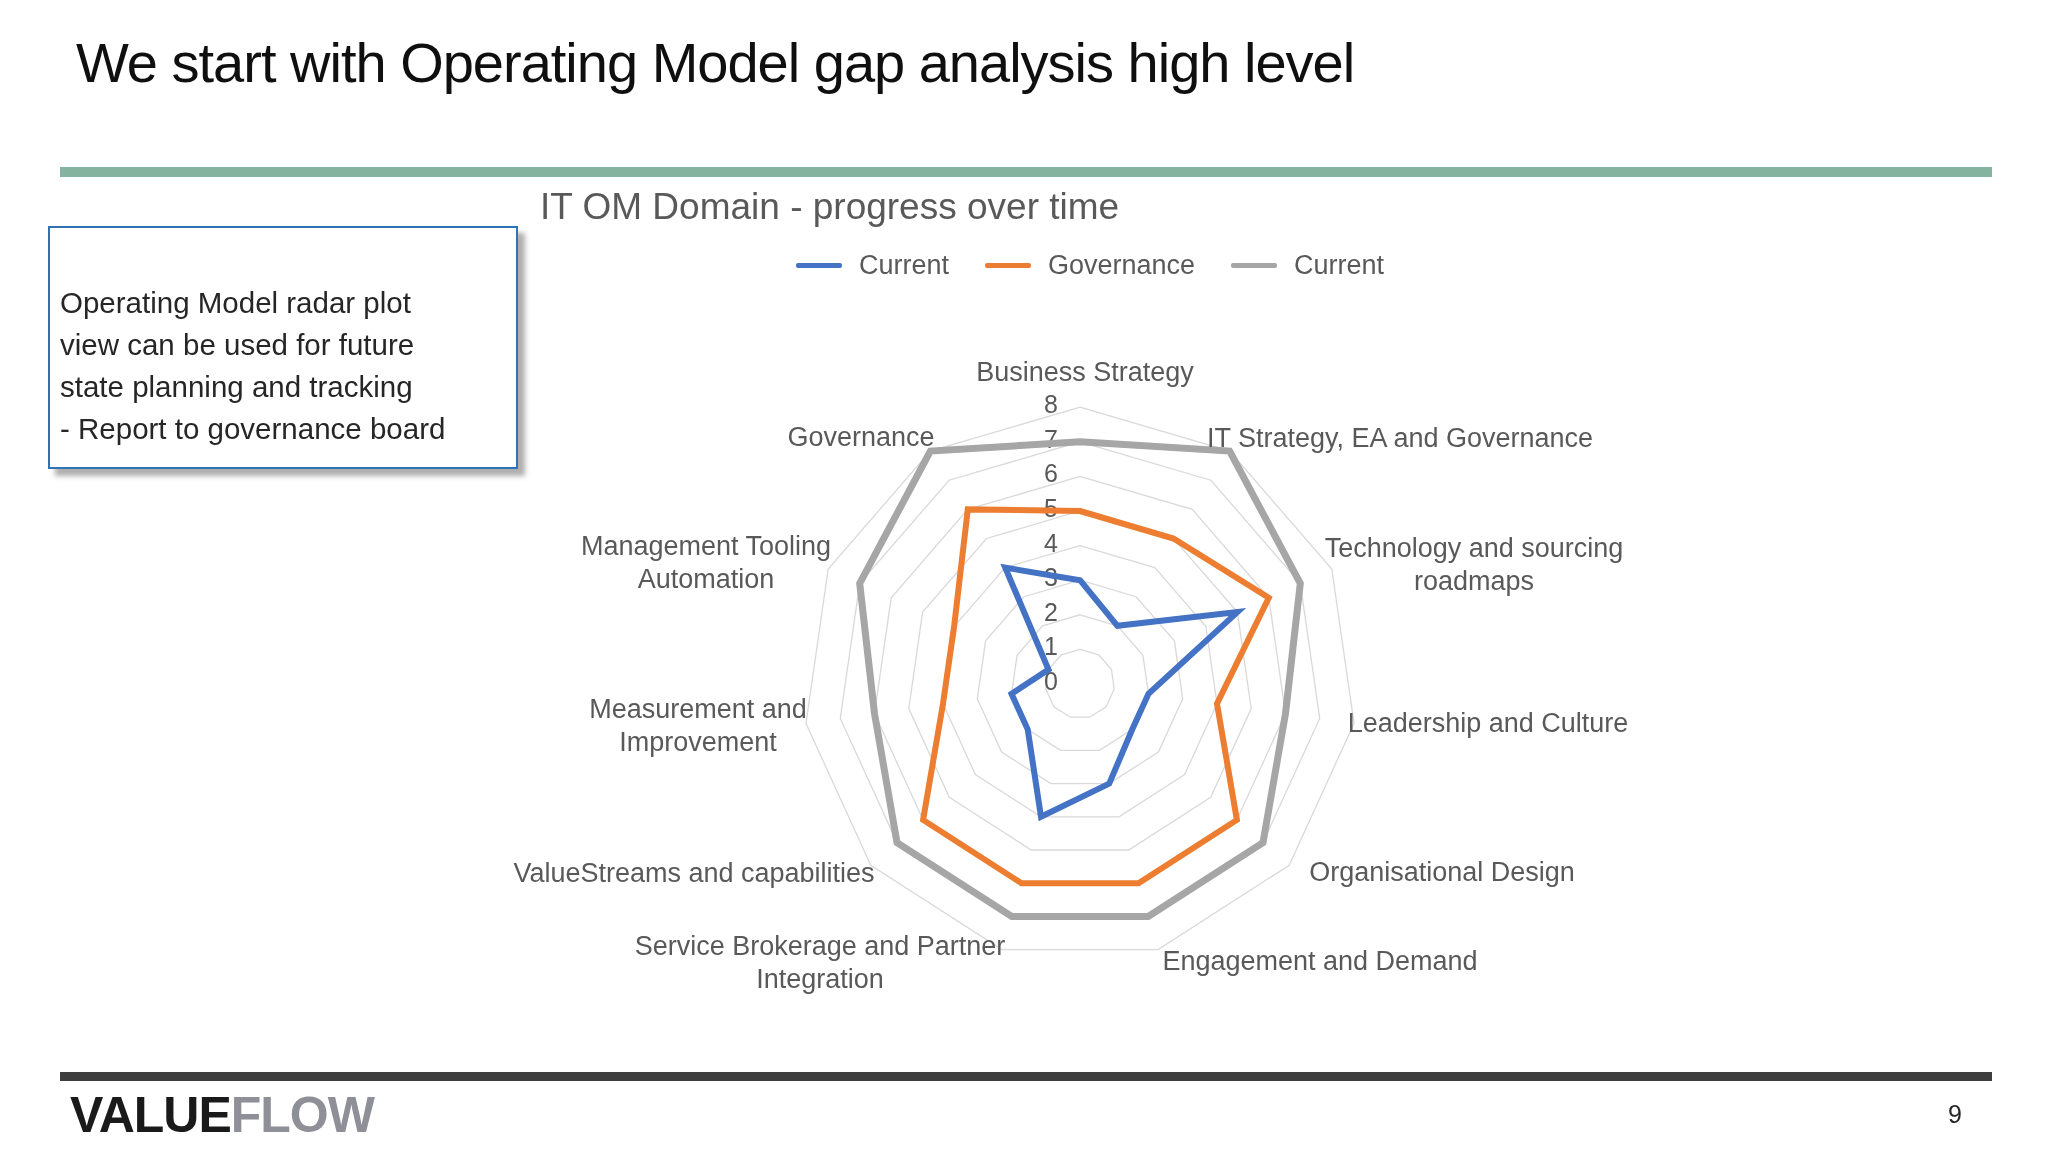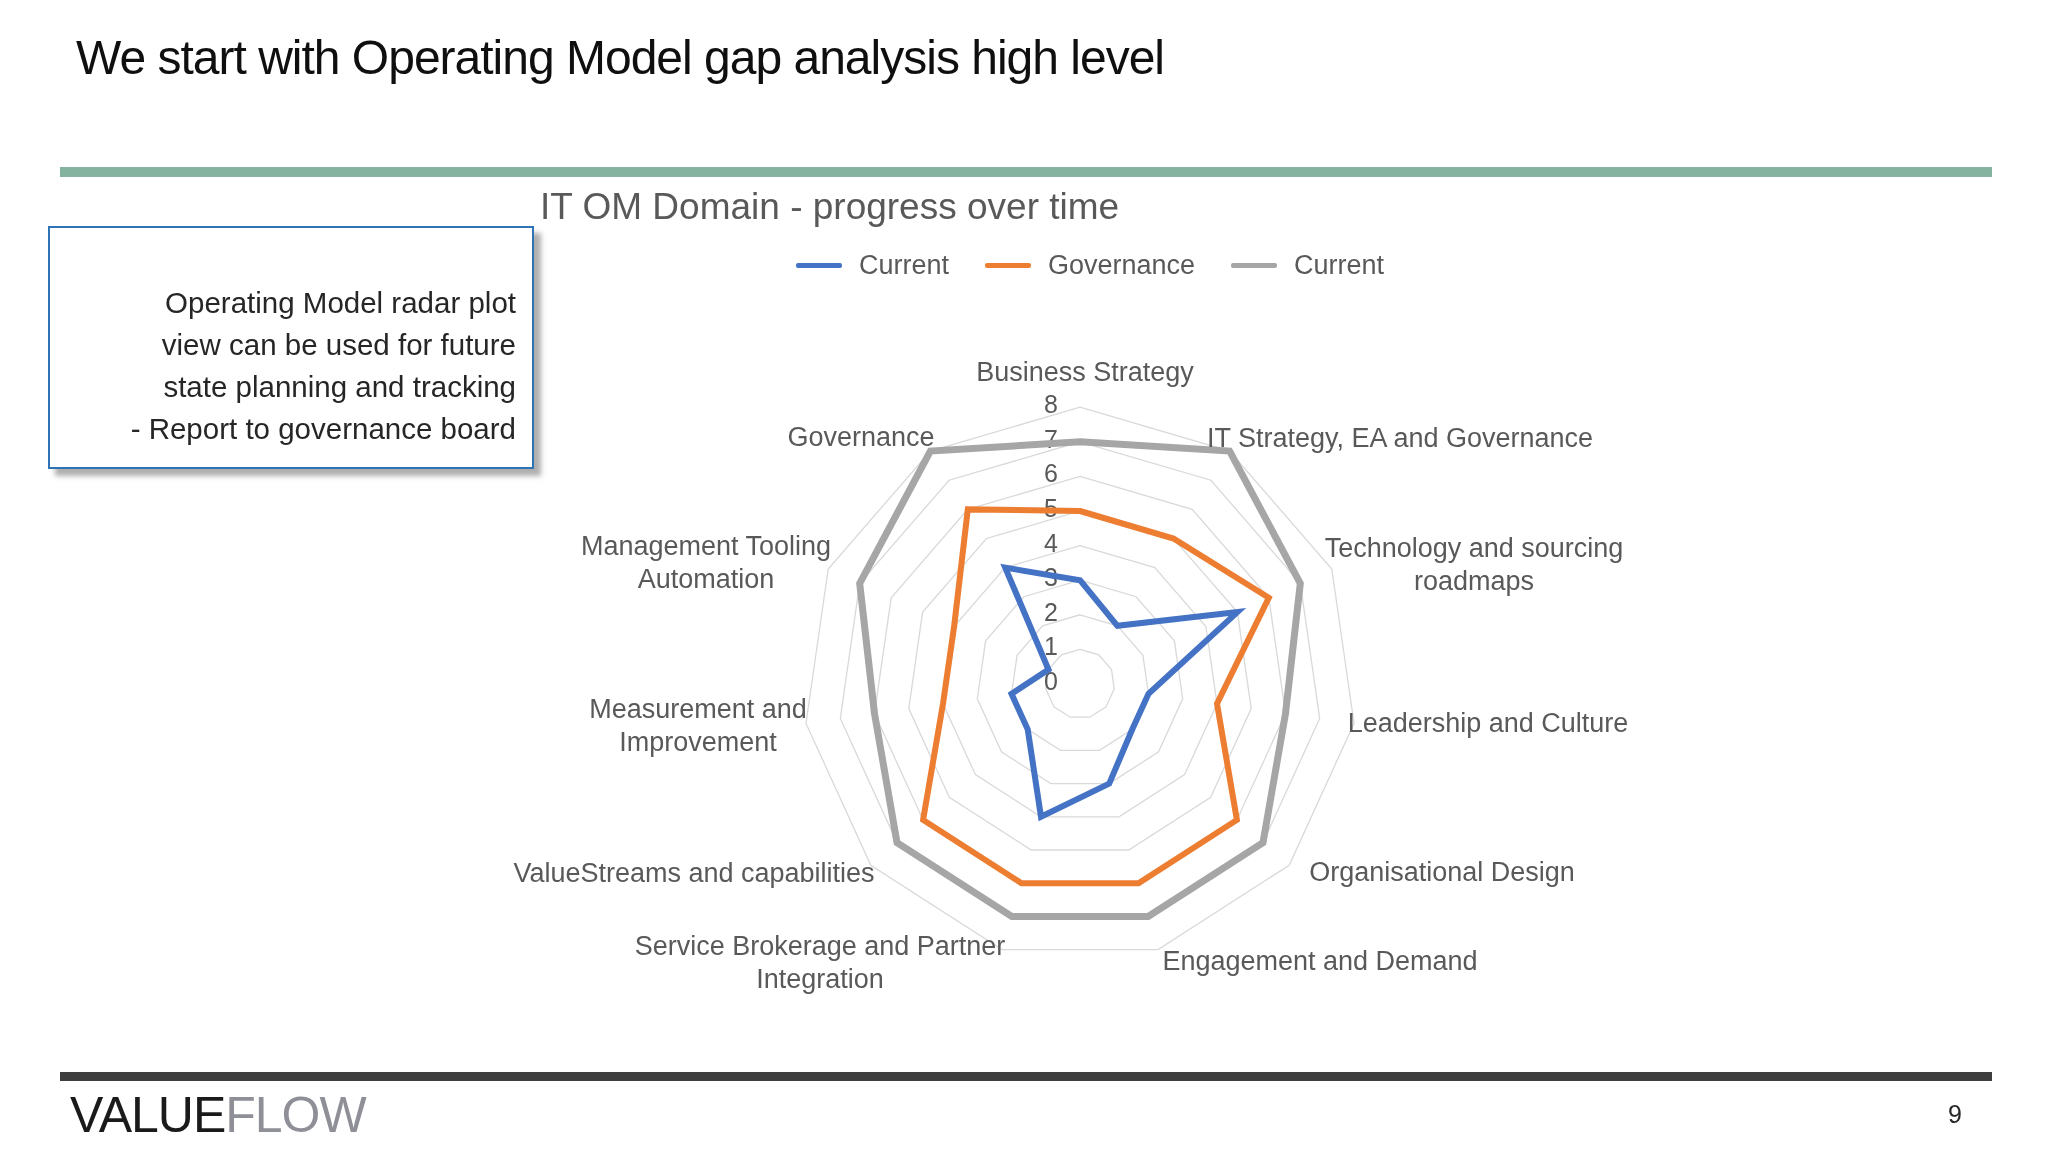--- a/index.html
+++ b/index.html
@@ -2,54 +2,53 @@
 <html><head>
 <meta charset="utf-8">
 <style>
   html,body{margin:0;padding:0;}
   body{
     width:2048px;height:1152px;position:relative;overflow:hidden;
     background:#ffffff;font-family:"Liberation Sans",sans-serif;
   }
   .slide-title{
     position:absolute;left:76px;top:30px;width:1800px;
-    font-size:48px;font-weight:400;color:#0f0f0f;letter-spacing:-1px;
+    font-size:56px;font-weight:400;color:#0f0f0f;letter-spacing:-1px;
     font-family:"Liberation Sans",sans-serif;
   }
   .title-divider{
     position:absolute;left:60px;top:167px;width:1932px;height:10px;
   }
   .callout{
     position:absolute;left:48px;top:226px;width:440px;min-height:160px;
     background:#ffffff;border:2.5px solid #2E74B5;
     box-shadow:7px 7px 5px rgba(110,110,110,0.55);
-    padding:12px 16px 18px 26px;
+    padding:12px 16px 18px 10px;
     font-size:29.5px;line-height:1.42;color:#262626;
     white-space:pre-line;
-    text-align:right;
   }
   .chart-title{
     position:absolute;left:540px;top:186px;width:1100px;
     text-align:left;font-size:37px;color:#595959;
   }
   .legend{
     position:absolute;left:540px;top:250px;width:1100px;
     display:flex;justify-content:center;align-items:center;gap:36px;
   }
   .legend-item{display:flex;align-items:center;gap:17px;}
   .legend-swatch{display:inline-block;width:46px;height:5px;border-radius:2px;background:#999;}
   .legend-label{font-size:27px;color:#595959;}
   #radar-svg{position:absolute;left:0;top:0;}
   #radar-svg text{font-family:"Liberation Sans",sans-serif;}
   .footer-bar{
     position:absolute;left:60px;top:1072px;width:1932px;height:9px;
   }
   .logo{
     position:absolute;left:70px;top:1086px;
-    font-size:50px;font-weight:400;letter-spacing:-1px;
+    font-size:50px;font-weight:700;letter-spacing:-1px;
   }
   .logo-primary{color:#1a1a1a;}
   .logo-secondary{color:#8f9097;}
   .page-number{
     position:absolute;left:1930px;top:1100px;width:50px;text-align:center;
     font-size:25px;color:#262626;
   }
 </style>
 </head>
 <body>

